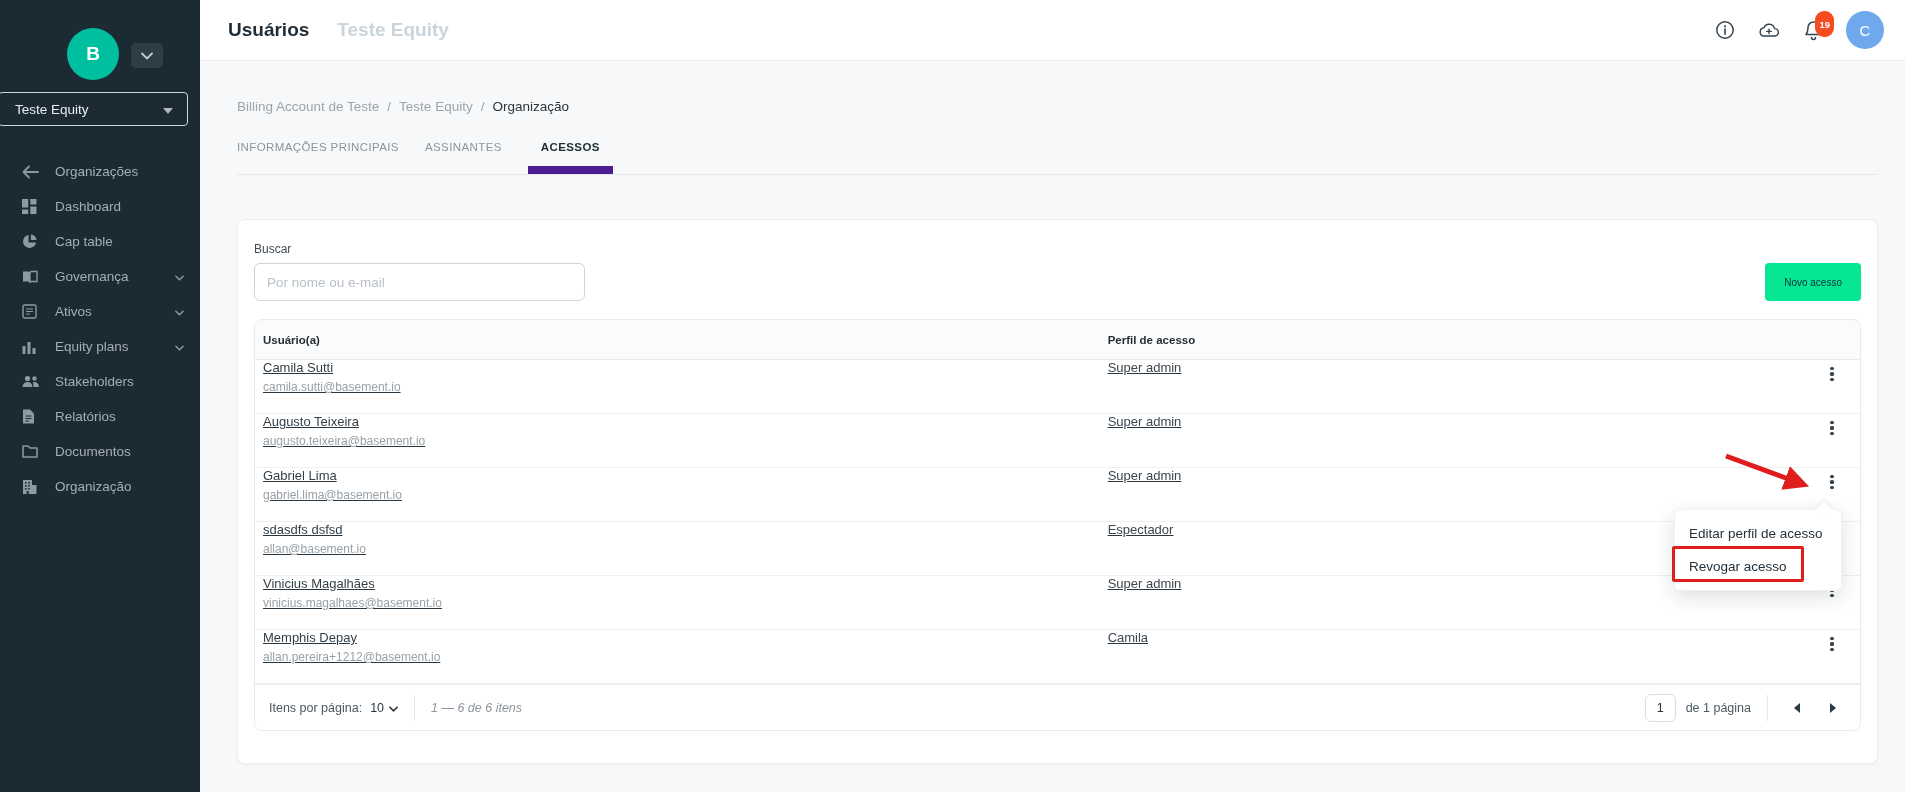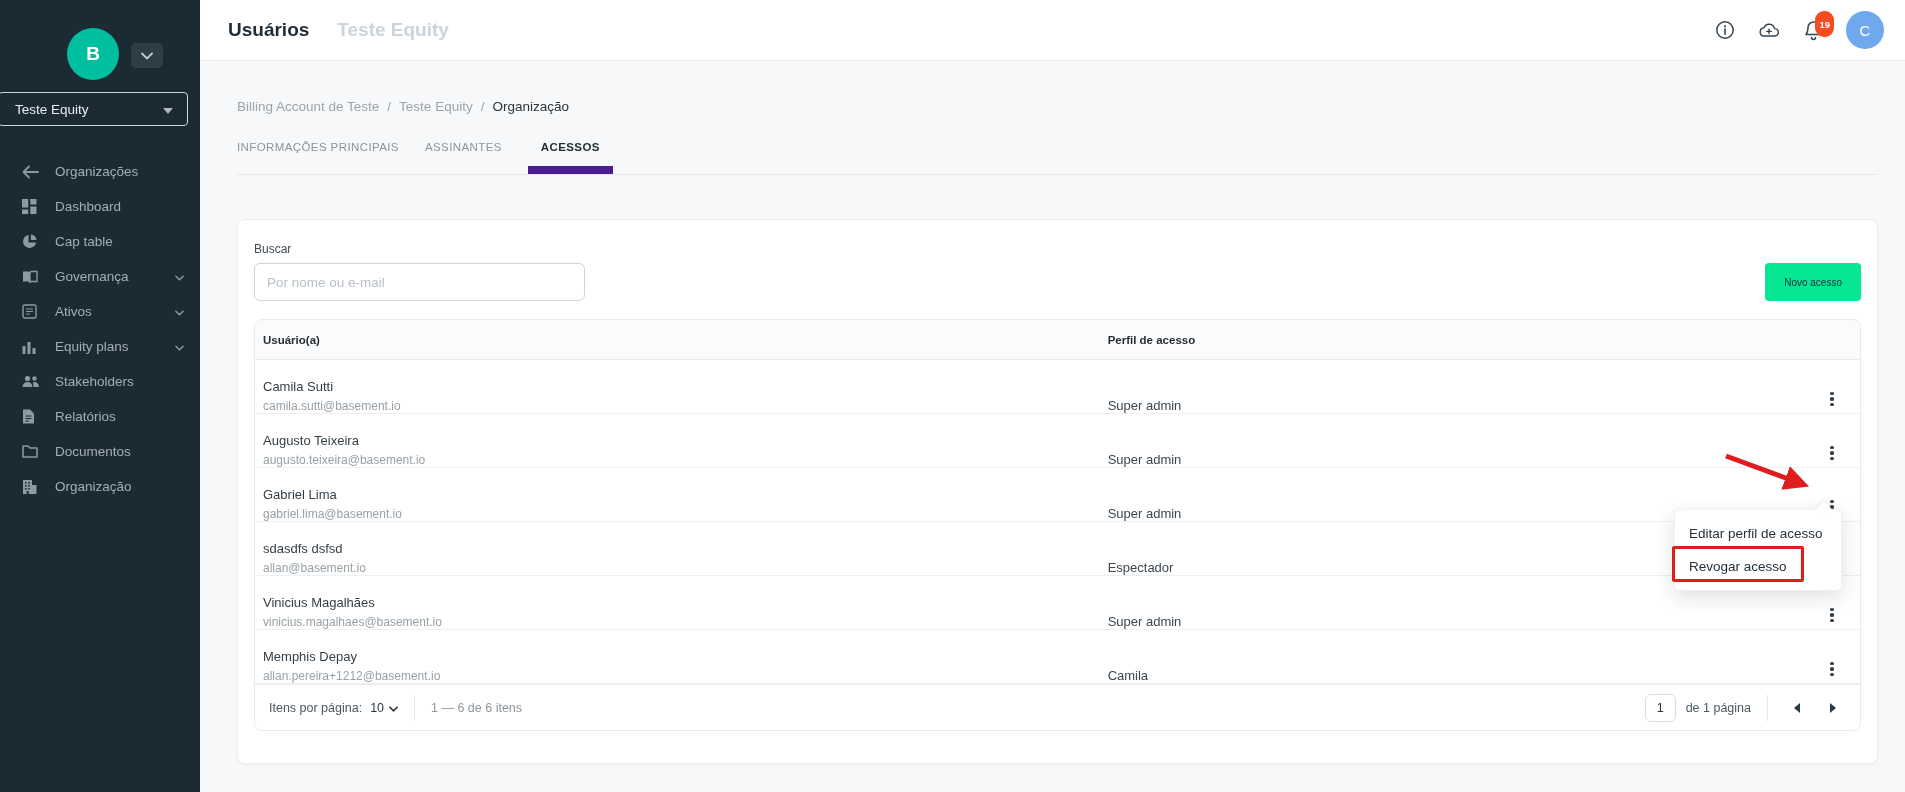--- a/index.html
+++ b/index.html
@@ -56,36 +56,36 @@
   .search-input::placeholder { color:#b9c0c6; }
   .btn-new { height:38px; background:#05e792; color:#16303e; border:none; border-radius:4px;
              font-size:10px; font-family:inherit; padding:0 19px; cursor:pointer; }
 
   .table-wrap { margin-top:18px; border:1px solid #e8eaec; border-radius:8px; overflow:hidden; }
   .thead { display:flex; height:40px; align-items:center; background:#fafbfc; border-bottom:1px solid #e8eaec; }
   .th { font-size:11.5px; font-weight:bold; color:#242f38; }
   .col-user { width:53%; padding-left:8px; }
   .col-role { flex:1; padding-left:2px; }
   .col-actions { width:56px; display:flex; justify-content:center; }
-  .trow { display:flex; height:54px; align-items:flex-end; border-bottom:1px solid #edeff1; background:#fff; }
+  .trow { display:flex; height:54px; align-items:flex-start; border-bottom:1px solid #edeff1; background:#fff;text-decoration:underline; }
   .trow:last-of-type { border-bottom:none; }
   .uname { font-size:13px; color:#333f48; }
   .uemail { font-size:12px; color:#98a1a7; margin-top:5px; }
   .role { font-size:13px; color:#3c4750; }
   .kebab { width:28px; height:28px; border:none; background:transparent; cursor:pointer;
            display:flex; flex-direction:column; align-items:center; justify-content:center; gap:2.5px; }
   .kebab i { width:3.2px; height:3.2px; border-radius:50%; background:#38444d; }
 
   .pagination { height:46px; border-top:1px solid #e8eaec; display:flex; align-items:center;
                 justify-content:space-between; padding:0 14px 0 14px; background:#fff; }
   .pag-left, .pag-right { display:flex; align-items:center; }
   .pag-label { font-size:12.5px; color:#4c5860; }
   .per-page { display:flex; align-items:center; gap:5px; margin-left:8px; font-size:12.5px; color:#2b3740; cursor:pointer; }
   .vdiv { width:1px; height:26px; background:#e4e7e9; margin:0 16px; }
-  .range { font-size:12.5px; color:#8d969d; }
+  .range { font-size:12.5px; color:#8d969d;font-style:italic; }
   .page-box { width:31px; height:28px; border:1px solid #dadee1; border-radius:6px; font-size:12.5px;
               color:#2b3740; display:flex; align-items:center; justify-content:center; background:#fff; }
   .page-total { font-size:12.5px; color:#4c5860; margin-left:10px; }
   .pag-arrow { width:26px; height:26px; border:none; background:transparent; cursor:pointer;
                display:flex; align-items:center; justify-content:center; color:#2c3a45; }
   .pag-arrow + .pag-arrow { margin-left:10px; }
 
   
   .ctx-menu { position:absolute; left:1674px; top:509px; width:168px; background:#fff; border-radius:6px;
               border:1px solid #f0f1f2; box-shadow:0 6px 20px rgba(15,25,35,.14); padding:7px 0; z-index:6; }

